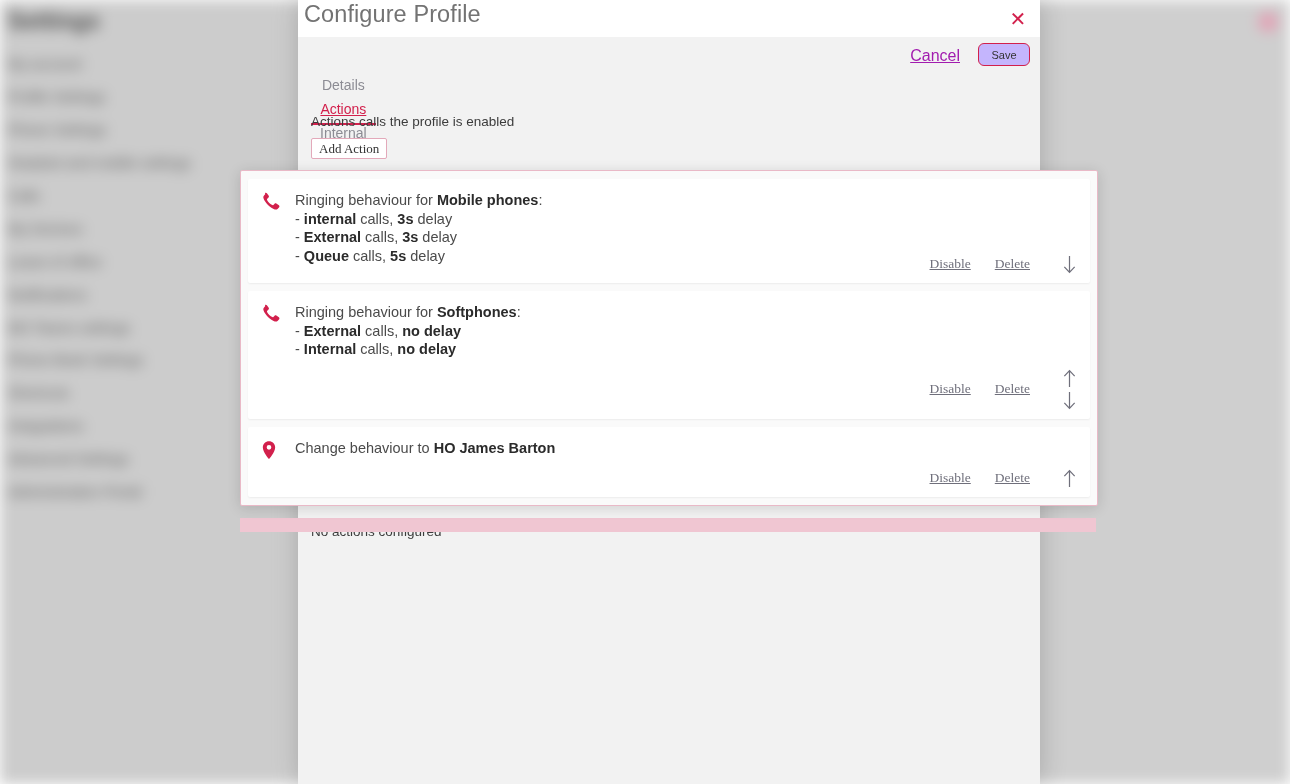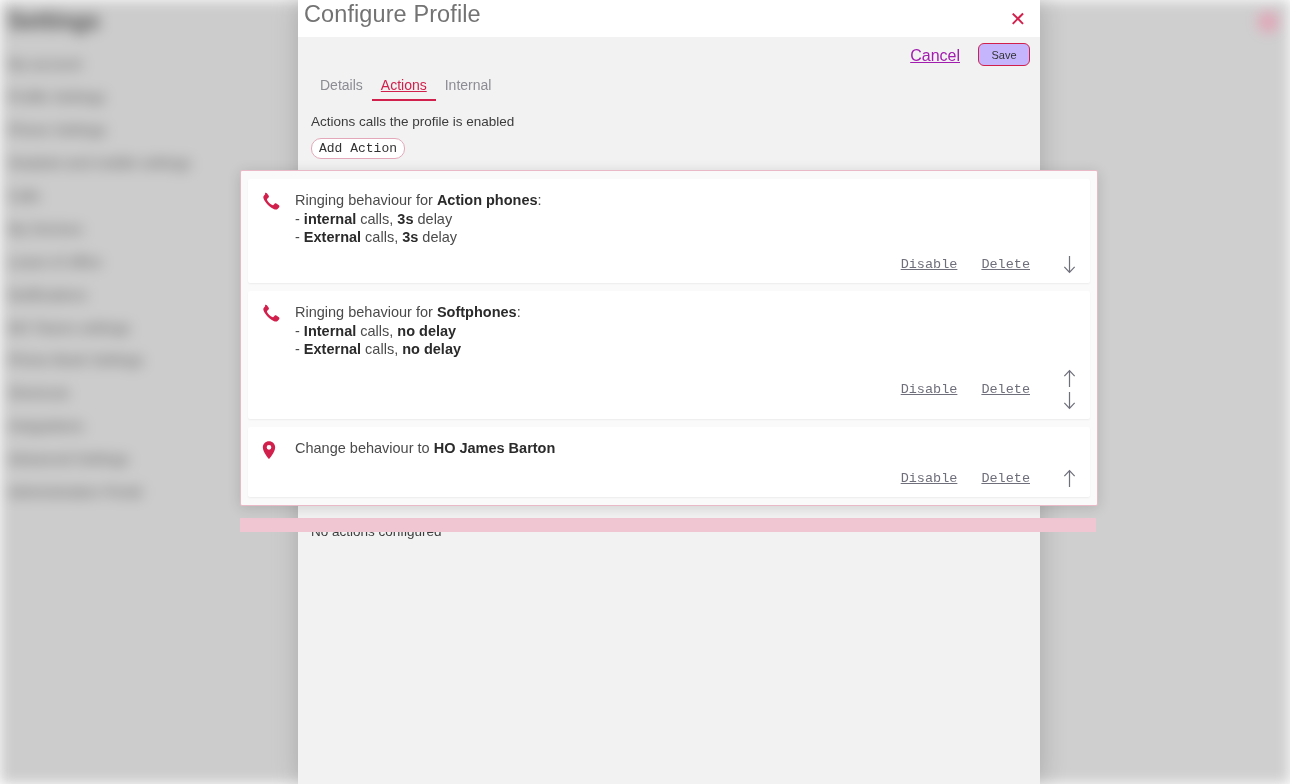--- a/index.html
+++ b/index.html
@@ -138,20 +138,21 @@
     padding: 0 8px;
   }
 
   
   #tabs {
     position: absolute;
     top: 77px;
     left: 13px;
     display: flex;
     gap: 0;
+    flex-direction: column;
   }
   .tab {
     font-size: 14px;
     color: #8c8c94;
     padding: 0 9px 6px 9px;
     cursor: pointer;
     background: none;
     border: none;
     border-bottom: 2px solid transparent;
     font-family: "Liberation Sans", sans-serif;
@@ -169,26 +170,26 @@
     font-size: 13.5px;
     color: #3c3c3c;
   }
   #add-action-button {
     position: absolute;
     top: 138px;
     left: 13px;
     height: 21px;
     background: #ffffff;
     border: 1px solid #e3a9ba;
-    border-radius: 10px;
+    border-radius: 2px;
     color: #333333;
     font-size: 13px;
     padding: 0 7px;
     cursor: pointer;
-    font-family: Liberation Mono, monospace;
+    font-family: Liberation Serif, serif;
   }
 
   #empty-state {
     position: absolute;
     top: 524px;
     left: 13px;
     font-size: 13.5px;
     color: #3c3c3c;
   }
 
@@ -251,21 +252,21 @@
   }
   .card-link {
     font-size: 13.5px;
     color: #6f6f7b;
     text-decoration: underline;
     cursor: pointer;
     background: none;
     border: none;
     padding: 0;
     margin-right: 24px;
-    font-family: Liberation Mono, monospace;
+    font-family: Liberation Serif, serif;
   }
   .arrow-stack {
     display: flex;
     flex-direction: column;
     align-items: center;
     margin-left: 4px;
     width: 22px;
   }
   .arrow-btn {
     width: 20px;
@@ -335,27 +336,30 @@
 <div id="action-list">
 
   <div class="action-card">
     <span class="card-icon">
       <svg width="22" height="22" viewBox="0 0 24 24" fill="currentColor">
         <path d="M6.6 2.2c.6-.5 1.5-.4 2 .3l2 2.8c.4.6.3 1.4-.2 1.9L9 8.5c-.3.3-.4.8-.2 1.2.5 1 1.3 2.2 2.4 3.3 1.1 1.1 2.3 1.9 3.3 2.4.4.2.9.1 1.2-.2l1.3-1.4c.5-.5 1.3-.6 1.9-.2l2.8 2c.7.5.8 1.4.3 2l-1.5 1.7c-.8.9-2.1 1.2-3.3.8-2.3-.8-5-2.5-7.4-4.9-2.4-2.4-4.1-5.1-4.9-7.4-.4-1.2-.1-2.5.8-3.3l1-.9z"></path>
       </svg>
     </span>
     <div class="card-body">
       <div>
-        <span>Ringing behaviour for </span><b>Action phones</b><span>:</span>
+        <span>Ringing behaviour for </span><b>Mobile phones</b><span>:</span>
       </div>
       <div>
         <span>- </span><b>internal</b><span> calls, </span><b>3s</b><span> delay</span>
       </div>
       <div>
         <span>- </span><b>External</b><span> calls, </span><b>3s</b><span> delay</span>
+      </div>
+      <div>
+        <span>- </span><b>Queue</b><span> calls, </span><b>5s</b><span> delay</span>
       </div>
     </div>
     <div class="card-controls">
       <button class="card-link">Disable</button>
       <button class="card-link">Delete</button>
       <div class="arrow-stack">
         <button class="arrow-btn">
           <svg width="15" height="19" viewBox="0 0 16 20">
               <path d="M8 1 L8 18 M2.5 12.5 L8 18.5 L13.5 12.5" stroke="currentColor" stroke-width="1.3" fill="none"></path>
             </svg>
@@ -368,24 +372,24 @@
     <span class="card-icon">
       <svg width="22" height="22" viewBox="0 0 24 24" fill="currentColor">
         <path d="M6.6 2.2c.6-.5 1.5-.4 2 .3l2 2.8c.4.6.3 1.4-.2 1.9L9 8.5c-.3.3-.4.8-.2 1.2.5 1 1.3 2.2 2.4 3.3 1.1 1.1 2.3 1.9 3.3 2.4.4.2.9.1 1.2-.2l1.3-1.4c.5-.5 1.3-.6 1.9-.2l2.8 2c.7.5.8 1.4.3 2l-1.5 1.7c-.8.9-2.1 1.2-3.3.8-2.3-.8-5-2.5-7.4-4.9-2.4-2.4-4.1-5.1-4.9-7.4-.4-1.2-.1-2.5.8-3.3l1-.9z"></path>
       </svg>
     </span>
     <div class="card-body">
       <div>
         <span>Ringing behaviour for </span><b>Softphones</b><span>:</span>
       </div>
       <div>
+        <span>- </span><b>External</b><span> calls, </span><b>no delay</b><span></span>
+      </div>
+      <div>
         <span>- </span><b>Internal</b><span> calls, </span><b>no delay</b><span></span>
-      </div>
-      <div>
-        <span>- </span><b>External</b><span> calls, </span><b>no delay</b><span></span>
       </div>
     </div>
     <div class="card-controls">
       <button class="card-link">Disable</button>
       <button class="card-link">Delete</button>
       <div class="arrow-stack">
         <button class="arrow-btn">
           <svg width="15" height="19" viewBox="0 0 16 20">
               <path d="M8 19 L8 2 M2.5 7.5 L8 1.5 L13.5 7.5" stroke="currentColor" stroke-width="1.3" fill="none"></path>
             </svg>

